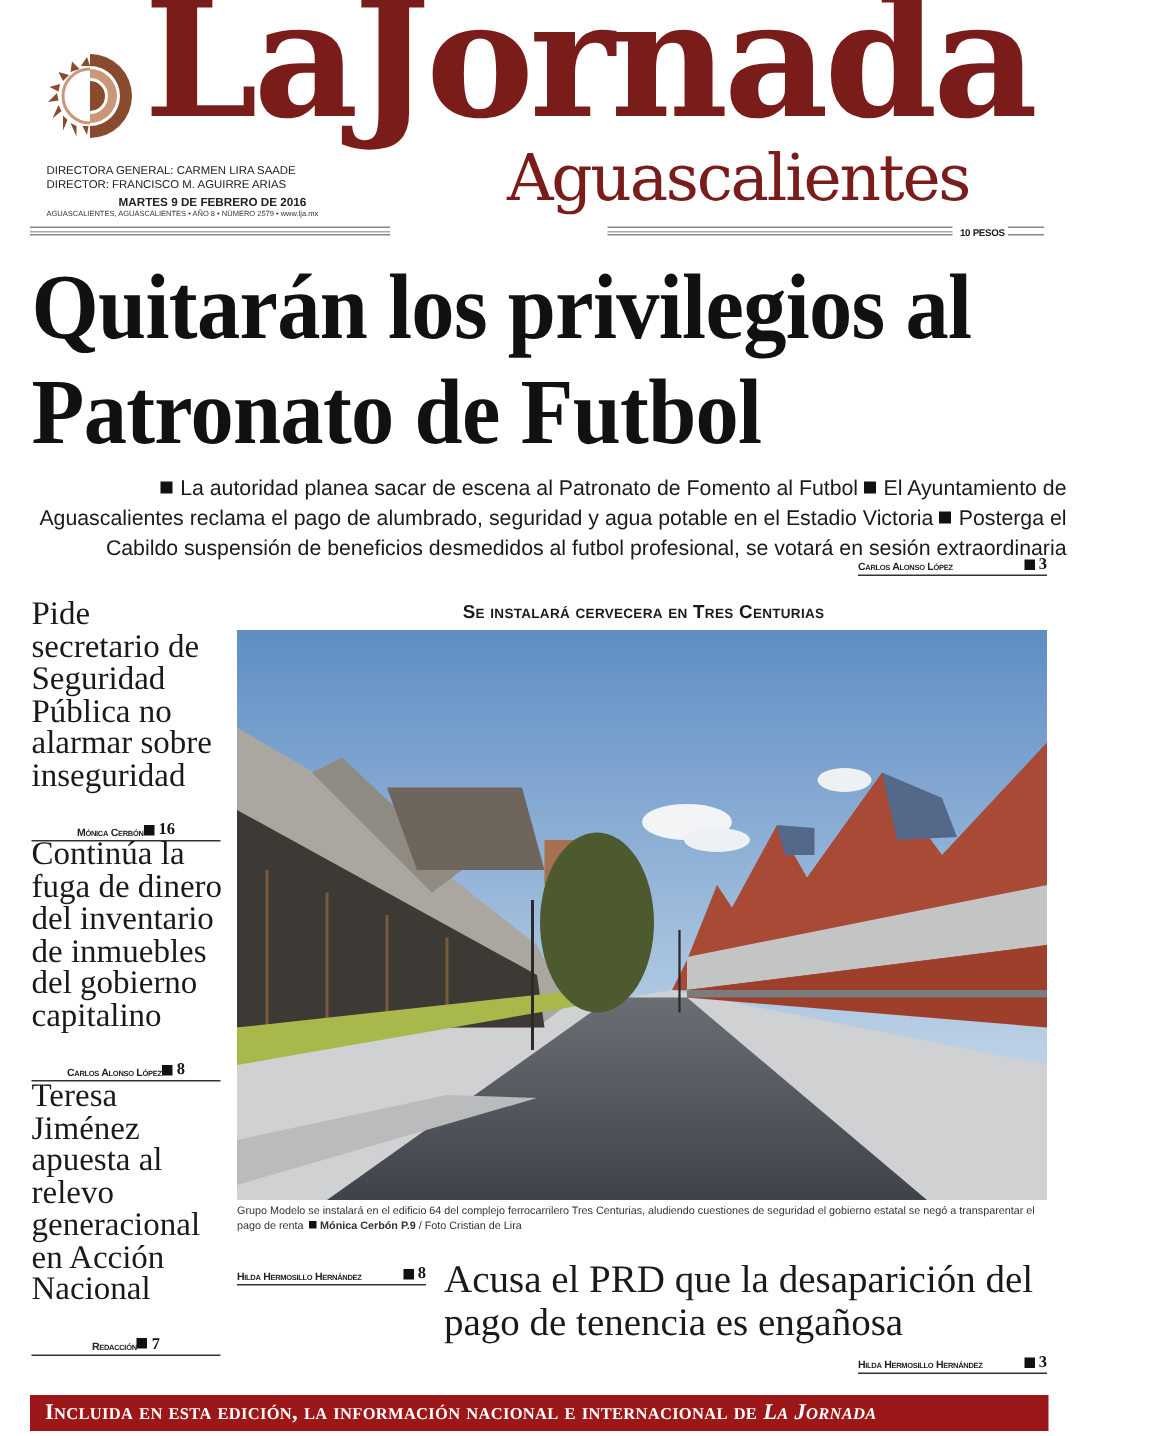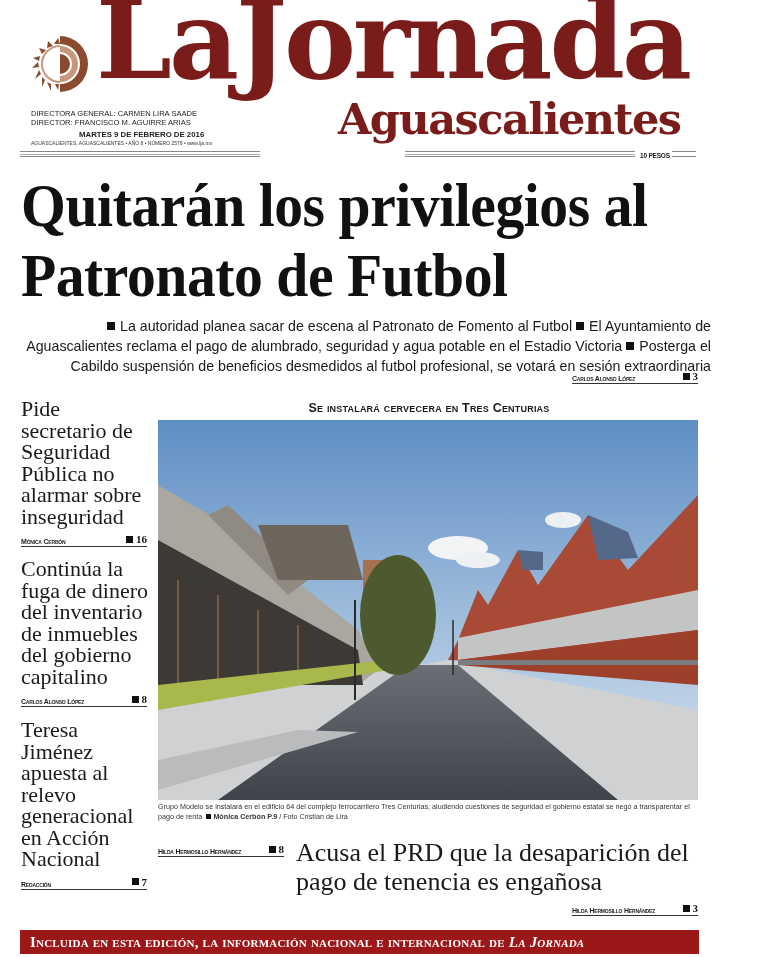--- a/index.html
+++ b/index.html
@@ -11,21 +11,21 @@
   
   .logo-icon { left: 30px; top: 34px; width: 60px; height: 60px; }
   .masthead-title {
     left: 96px; top: -14px;
     font-family: "DejaVu Serif", serif; font-weight: bold;
     font-size: 108px; color: #7a1c1a; letter-spacing: -3px; line-height: 1;
     white-space: nowrap;
   }
   .masthead-sub {
     left: 338px; top: 98px;
-    font-family: "DejaVu Serif", serif; font-weight: bold;
+    font-family: "DejaVu Serif", serif; font-weight: normal;
     font-size: 43px; color: #7a1c1a; letter-spacing: -1.5px; line-height: 1;
     white-space: nowrap;
   }
   .directors {
     left: 31px; top: 110px;
     font-family: "Liberation Sans", sans-serif; font-weight: normal;
     font-size: 7.6px; line-height: 8.5px; color: #222; text-transform: uppercase;
   }
   .date-line {
     left: 31px; top: 130px;
@@ -74,21 +74,21 @@
     display: flex; align-items: center; gap: 3px; }
   .pg .sq { margin-right: 0; width: 7px; height: 7px; vertical-align: 0; }
 
   .main-byline { left: 572px; top: 370px; width: 126px; }
 
   
   .side-story { left: 21px; width: 130px; }
   .side-title {
     font-family: "Liberation Serif", serif; font-size: 22px; line-height: 21.5px; color: #1a1a1a;
   }
-  .side-byline { margin-top: 6px; width: 126px; }
+  .side-byline { margin-top: 20px; width: 126px; justify-content: center; }
 
   
   .kicker {
     left: 158px; top: 401px; width: 542px; text-align: center;
     font-family: "Liberation Sans", sans-serif; font-weight: bold; font-variant: small-caps;
     font-size: 12.5px; color: #1a1a1a; letter-spacing: 0.2px;
   }
   .photo { left: 158px; top: 420px; width: 540px; height: 380px; overflow: hidden; }
   .caption {
     left: 158px; top: 802px; width: 542px;

